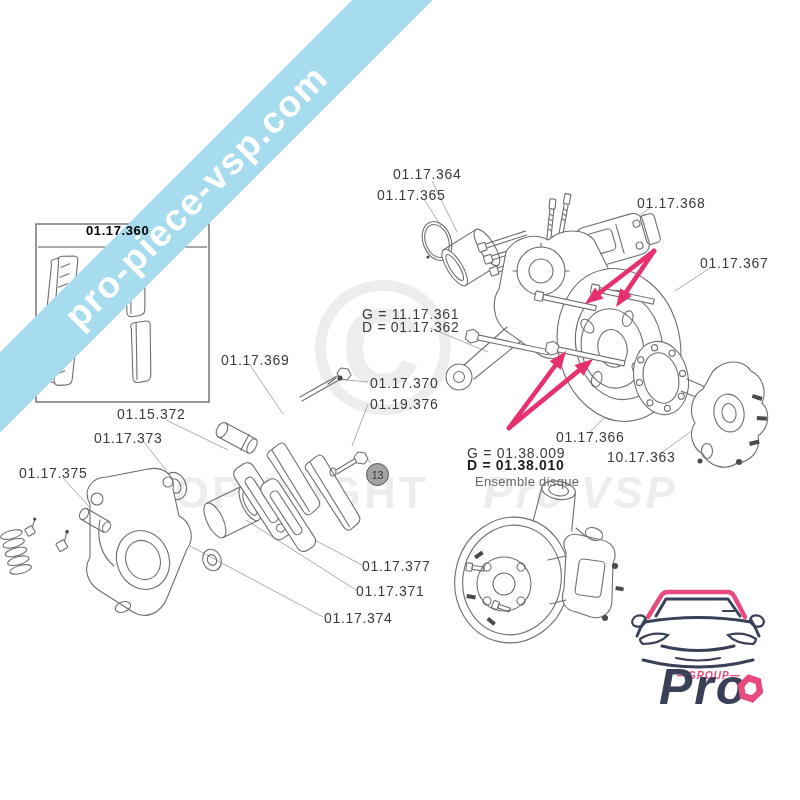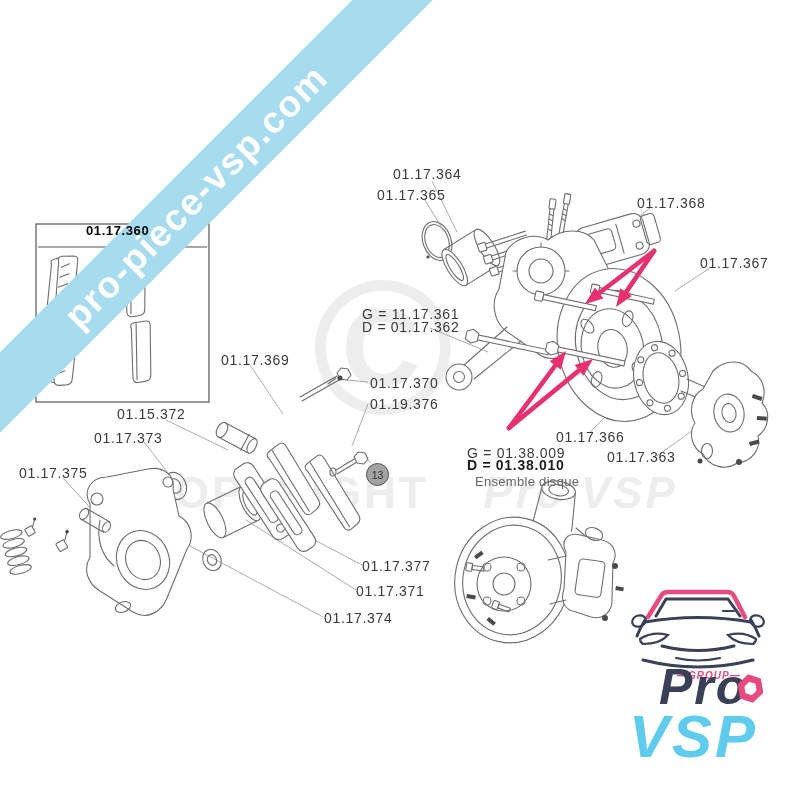--- a/index.html
+++ b/index.html
@@ -392,31 +392,30 @@
   <div class="plabel" style="left:700px;top:256px">01.17.367</div>
   <div class="plabel" style="left:362px;top:307px">G = 11.17.361</div>
   <div class="plabel" style="left:362px;top:320px">D = 01.17.362</div>
   <div class="plabel" style="left:221px;top:353px">01.17.369</div>
   <div class="plabel" style="left:370px;top:376px">01.17.370</div>
   <div class="plabel" style="left:370px;top:397px">01.19.376</div>
   <div class="plabel" style="left:117px;top:407px">01.15.372</div>
   <div class="plabel" style="left:94px;top:431px">01.17.373</div>
   <div class="plabel" style="left:19px;top:466px">01.17.375</div>
   <div class="plabel" style="left:556px;top:430px">01.17.366</div>
-  <div class="plabel" style="left:607px;top:450px">01.17.363</div>
+  <div class="plabel" style="left:607px;top:450px">10.17.363</div>
   <div class="plabel" style="left:467px;top:446px">G = 01.38.009</div>
   <div class="plabel bold" style="left:467px;top:458px">D = 01.38.010</div>
   <div class="plabel small" style="left:459px;top:475px">Ensemble disque</div>
   <div class="plabel" style="left:362px;top:559px">01.17.377</div>
   <div class="plabel" style="left:356px;top:584px">01.17.371</div>
   <div class="plabel" style="left:324px;top:611px">01.17.374</div>
   <div id="callout13">13</div>
 
   <div id="logo-group">—GROUP—</div>
   <div id="logo-pro">Pro</div>
   <div id="logo-hex">
     <div class="outer">
         <div class="inner"></div>
       </div>
   </div>
-  <div id="logo-vsp">VSP</div>
 
 </div>
 
 </body></html>

